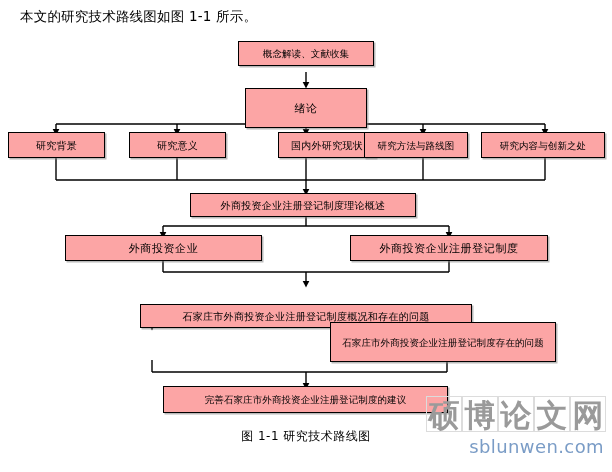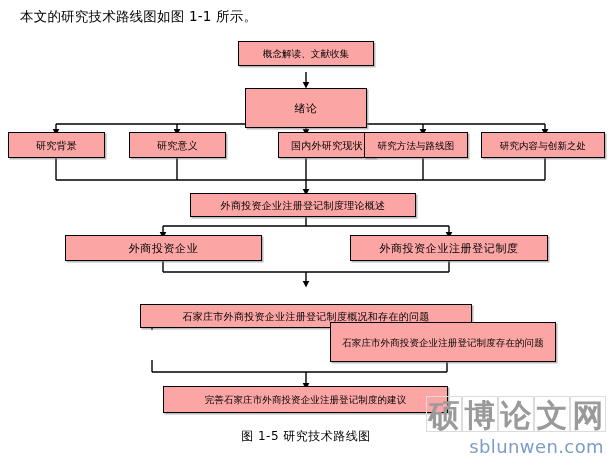--- a/index.html
+++ b/index.html
@@ -190,21 +190,21 @@
   <div class="node big" style="left:350px; top:235px; width:198px; height:26px;">外商投资企业注册登记制度</div>
 
   <div class="node" style="left:140px; top:284px; width:332px; height:24px;margin-top:20px;">石家庄市外商投资企业注册登记制度概况和存在的问题</div>
 
   <div class="node small two-line" style="left:330px; top:322px; width:226px; height:40px;">石家庄市外商投资企业注册登记制度存在的问题</div>
 
   <div class="node small" style="left:163px; top:386px; width:285px; height:27px;">完善石家庄市外商投资企业注册登记制度的建议</div>
 
 </div>
 
-<div class="caption">图 1-5 研究技术路线图</div>
+<div class="caption">图 1-1 研究技术路线图</div>
 
 <div class="watermark">
   <div class="wm-chars">
     <span>硕</span>
     <span>博</span>
     <span>论</span>
     <span>文</span>
     <span>网</span>
   </div>
   <div class="wm-url">sblunwen.com</div>

